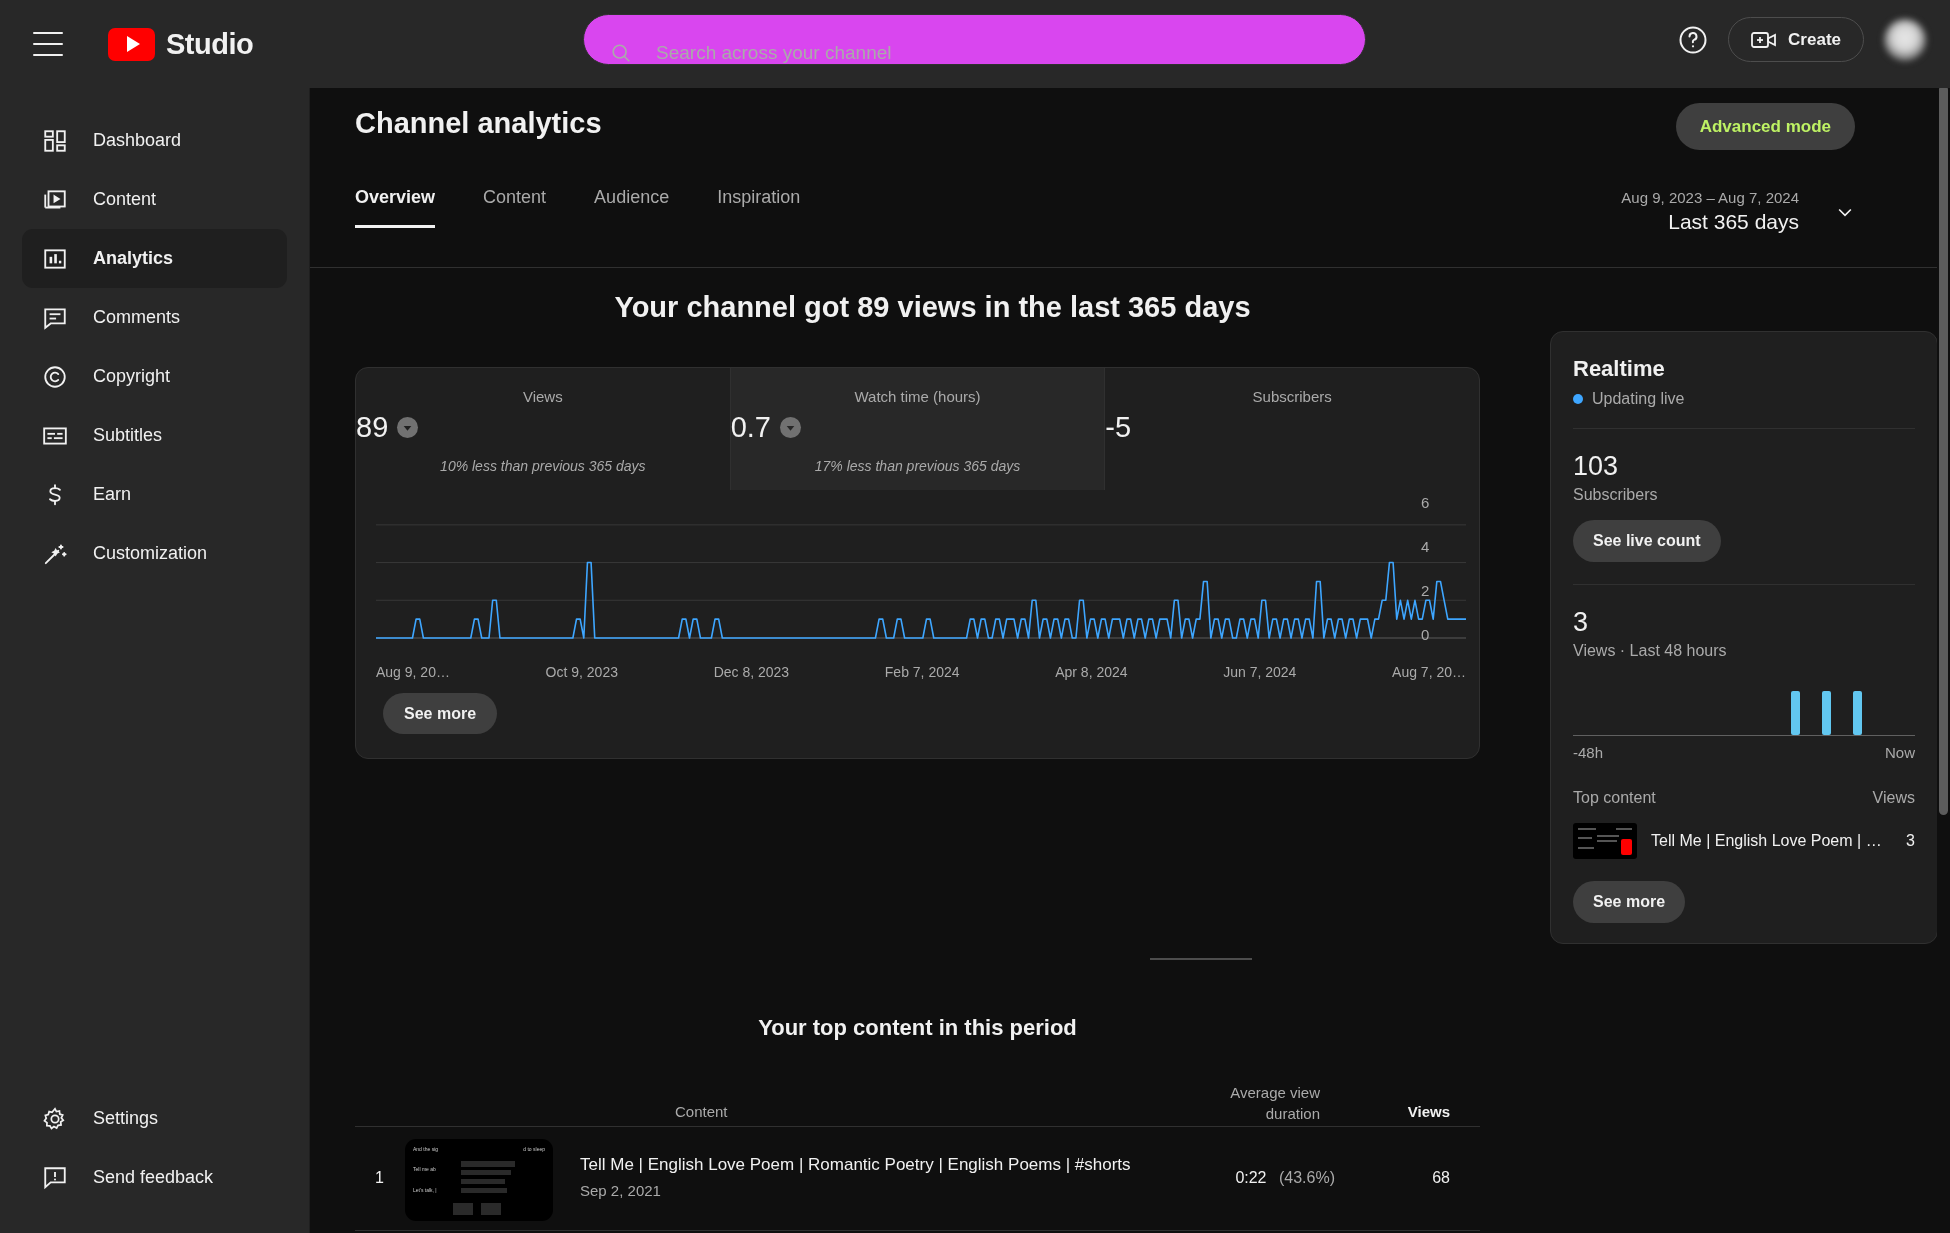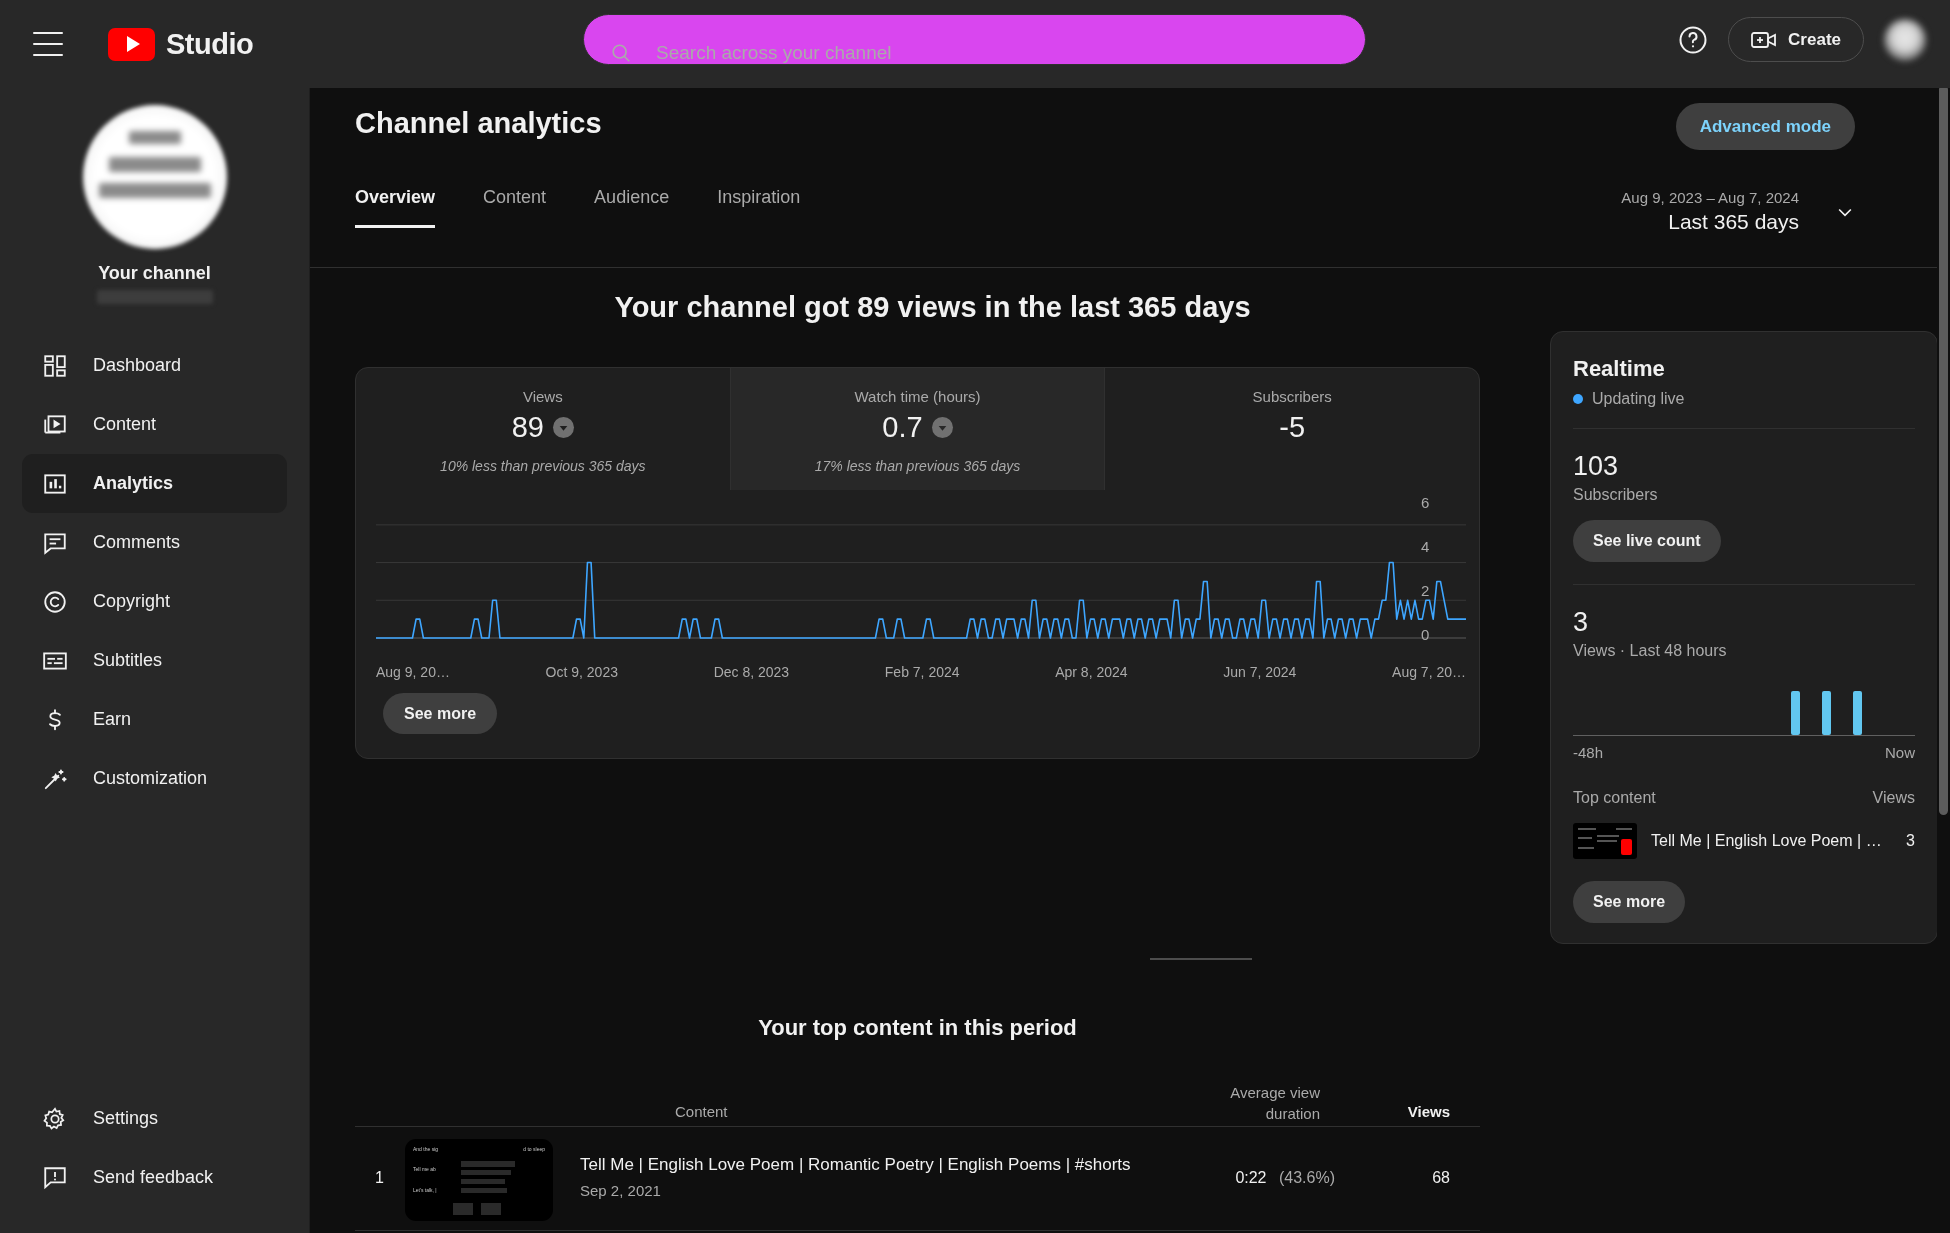--- a/index.html
+++ b/index.html
@@ -118,21 +118,21 @@
     overflow:hidden;
   }
   .page-title{
     position:absolute; left:45px; top:28px;
     font-size:29px; font-weight:bold; color:#f1f1f1;
   }
   .adv-btn{
     position:absolute; right:83px; top:24px;
     height:47px; padding:0 24px;
     background:#3f3f3f; border:none; border-radius:24px;
-    color:#7dd3fc; font-size:17px; font-weight:bold; cursor:pointer;
+    color:#bef264; font-size:17px; font-weight:bold; cursor:pointer;
     font-family:"Liberation Sans", sans-serif;
   }
   .tabs{
     position:absolute; left:45px; top:108px;
     display:flex; gap:0;
   }
   .tab{
     padding:0 24px 20px; font-size:18px; color:#aaa; cursor:pointer;
     position:relative;
   }
@@ -167,21 +167,21 @@
   .metric{
     flex:1; text-align:center; padding-top:20px;
     border-right:1px solid #303030;
     cursor:pointer;
   }
   .metric:last-child{ border-right:none; }
   .metric.sel{ background:#282828; }
   .metric .mlabel{ font-size:15px; color:#aaa; }
   .metric .mval{
     font-size:29px; color:#f1f1f1; margin-top:6px;
-    display:flex; align-items:center; justify-content:center; gap:9px;
+    display:flex; align-items:center; justify-content:flex-start; gap:9px;
   }
   .dn-arrow{
     width:21px;height:21px;border-radius:50%;background:#717171;
     display:inline-flex;align-items:center;justify-content:center;
   }
   .metric .mdelta{
     font-size:14px; color:#aaa; font-style:italic; margin-top:14px;
   }
   
   .chartzone{ position:absolute; left:0; top:132px; width:1125px; height:195px;}
@@ -331,29 +331,20 @@
         <line x1="9" y1="7" x2="9" y2="13"></line>
           <line x1="6" y1="10" x2="12" y2="10"></line>
       </svg>
       <span>Create</span>
     </button>
     <div class="avatar"></div>
   </div>
 </div>
 
 <div class="sidebar">
-  <div class="channel-block">
-    <div class="channel-avatar">
-      <div class="ln l1"></div>
-        <div class="ln l2"></div>
-        <div class="ln l3"></div>
-    </div>
-    <div class="channel-name">Your channel</div>
-    <div class="channel-handle"></div>
-  </div>
 
   <div class="nav">
     <div class="nav-item">
       <svg class="ico" viewBox="0 0 24 24" fill="none" stroke="#f1f1f1" stroke-width="1.7">
         <rect x="3" y="3" width="7" height="5"></rect>
           <rect x="3" y="11" width="7" height="10"></rect>
         <rect x="14" y="3" width="7" height="10"></rect>
           <rect x="14" y="16" width="7" height="5"></rect>
       </svg>
       <span class="lbl">Dashboard</span>

